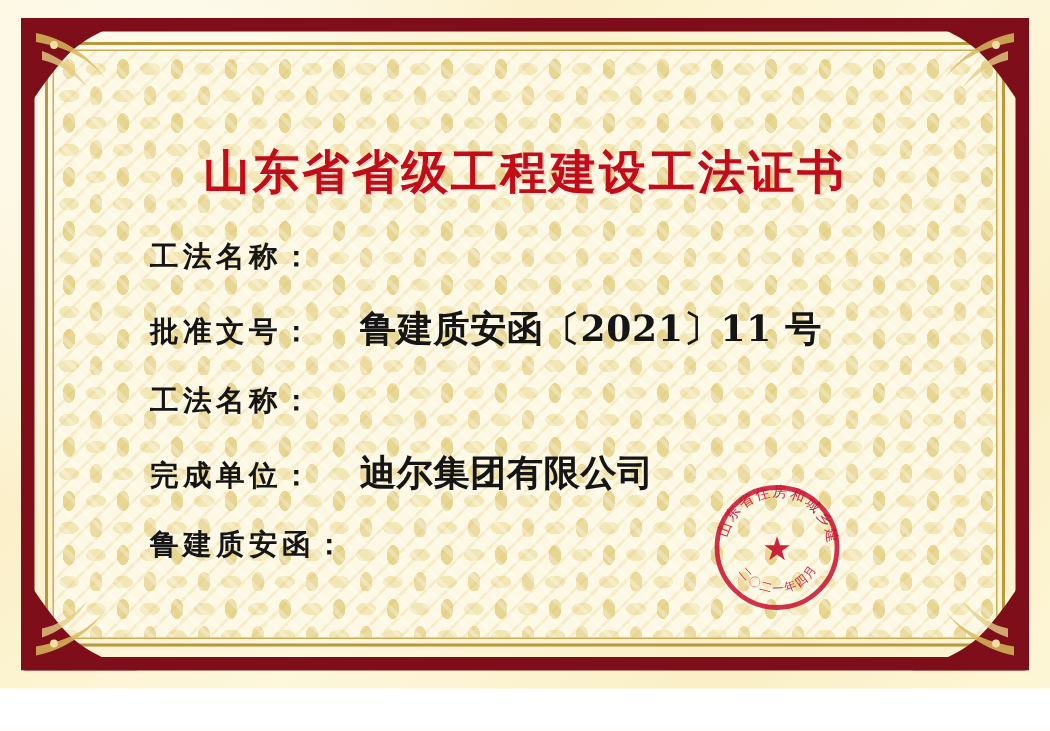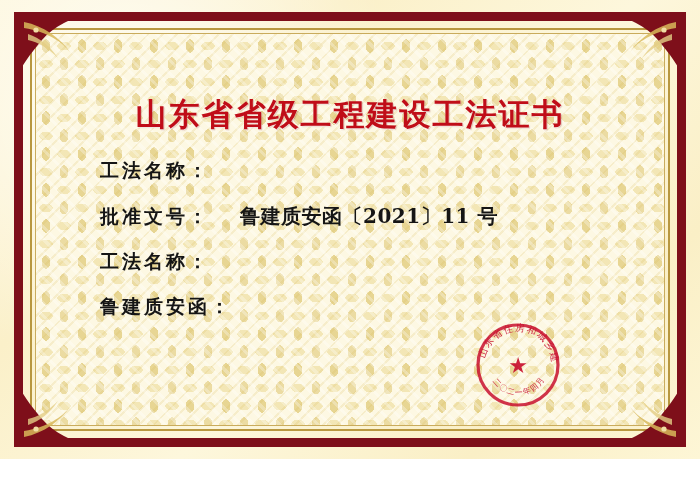--- a/index.html
+++ b/index.html
@@ -90,21 +90,21 @@
   }
   .label{
     width:140px;
     flex:0 0 140px;
     font-size:19px;
     font-weight:bold;
     letter-spacing:3px;
     color:#151515;
   }
   .value{
-    font-size:20px;
+    font-size:24px;
     font-weight:bold;
     letter-spacing:.5px;
     color:#151515;
   }
   .value.small{font-size:16.5px;}
   
   .seal{
     position:absolute;
     right:96px; bottom:10px;
     width:92px;height:92px;
@@ -167,20 +167,24 @@
 
       <div class="row">
         <div class="label">批准文号：</div>
         <div class="value">鲁建质安函〔2021〕11 号</div>
       </div>
 
       <div class="row">
         <div class="label">工法名称：</div>
       </div>
 
+      <div class="row">
+        <div class="label">完成单位：</div>
+        <div class="value">迪尔集团有限公司</div>
+      </div>
 
       <div class="row">
         <div class="label">鲁建质安函：</div>
       </div>
 
     </div>
 
     <div class="seal">
       <svg width="92" height="92" viewBox="0 0 92 92">
         <defs>

